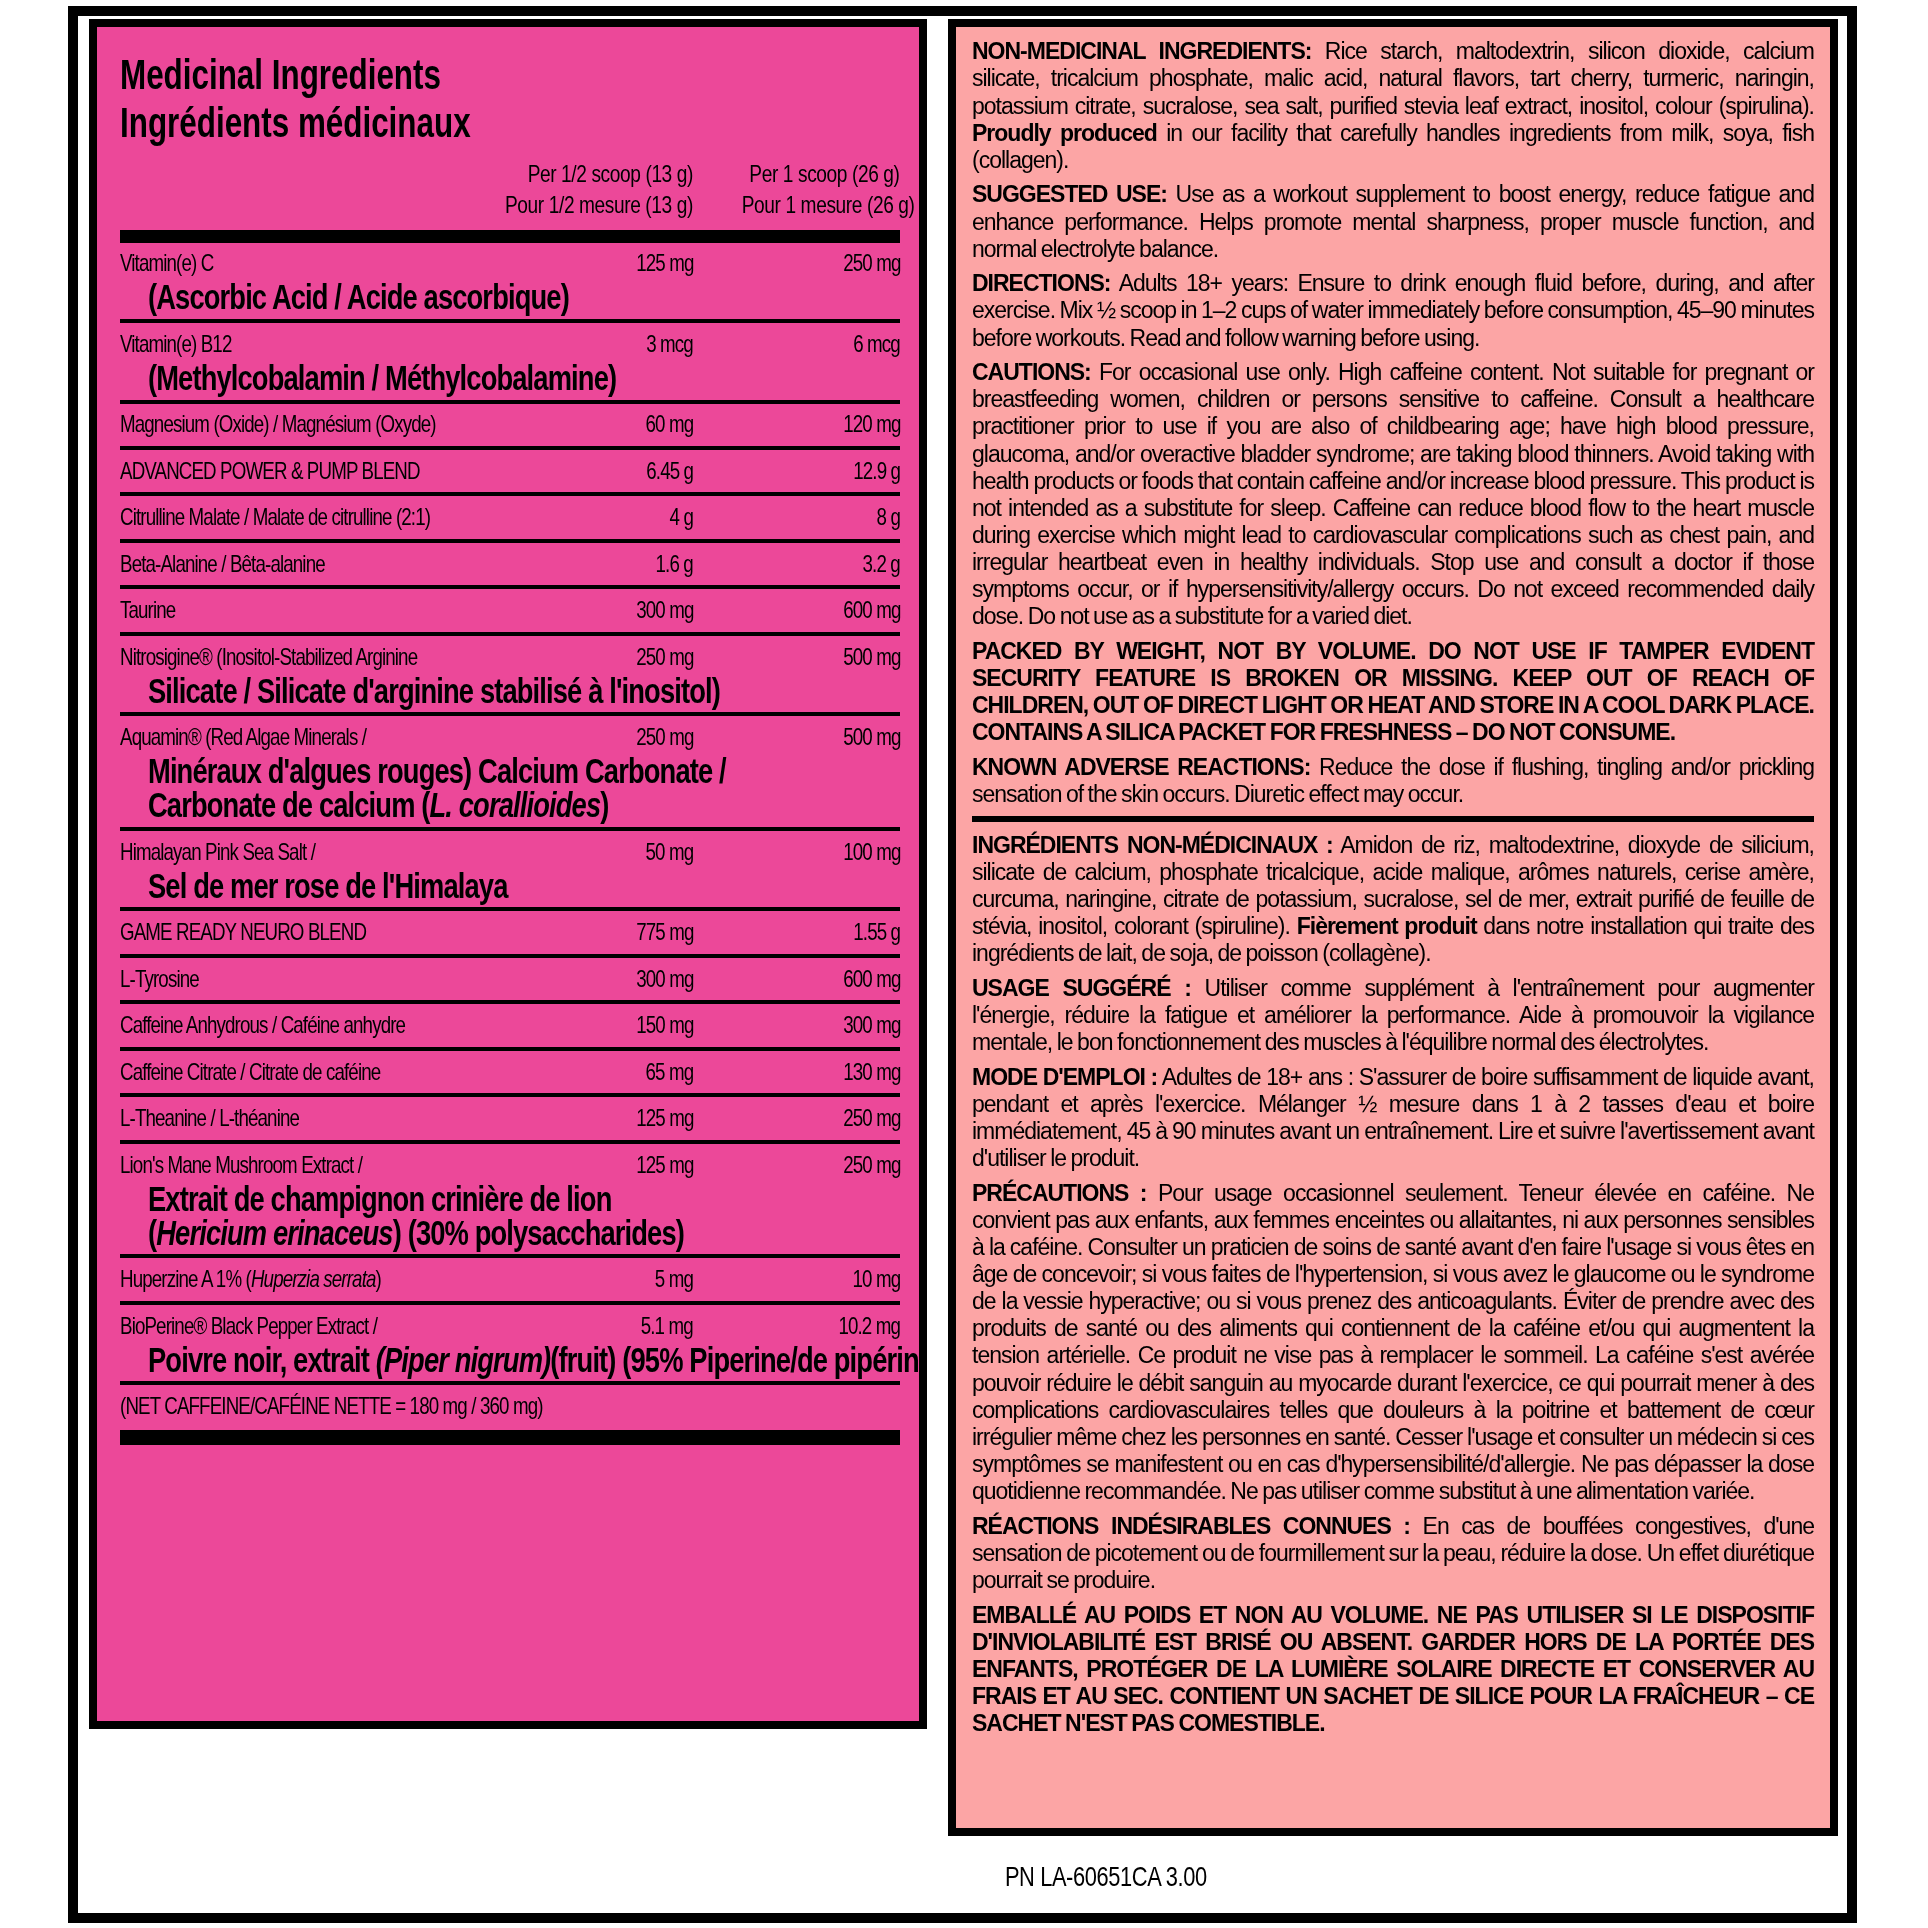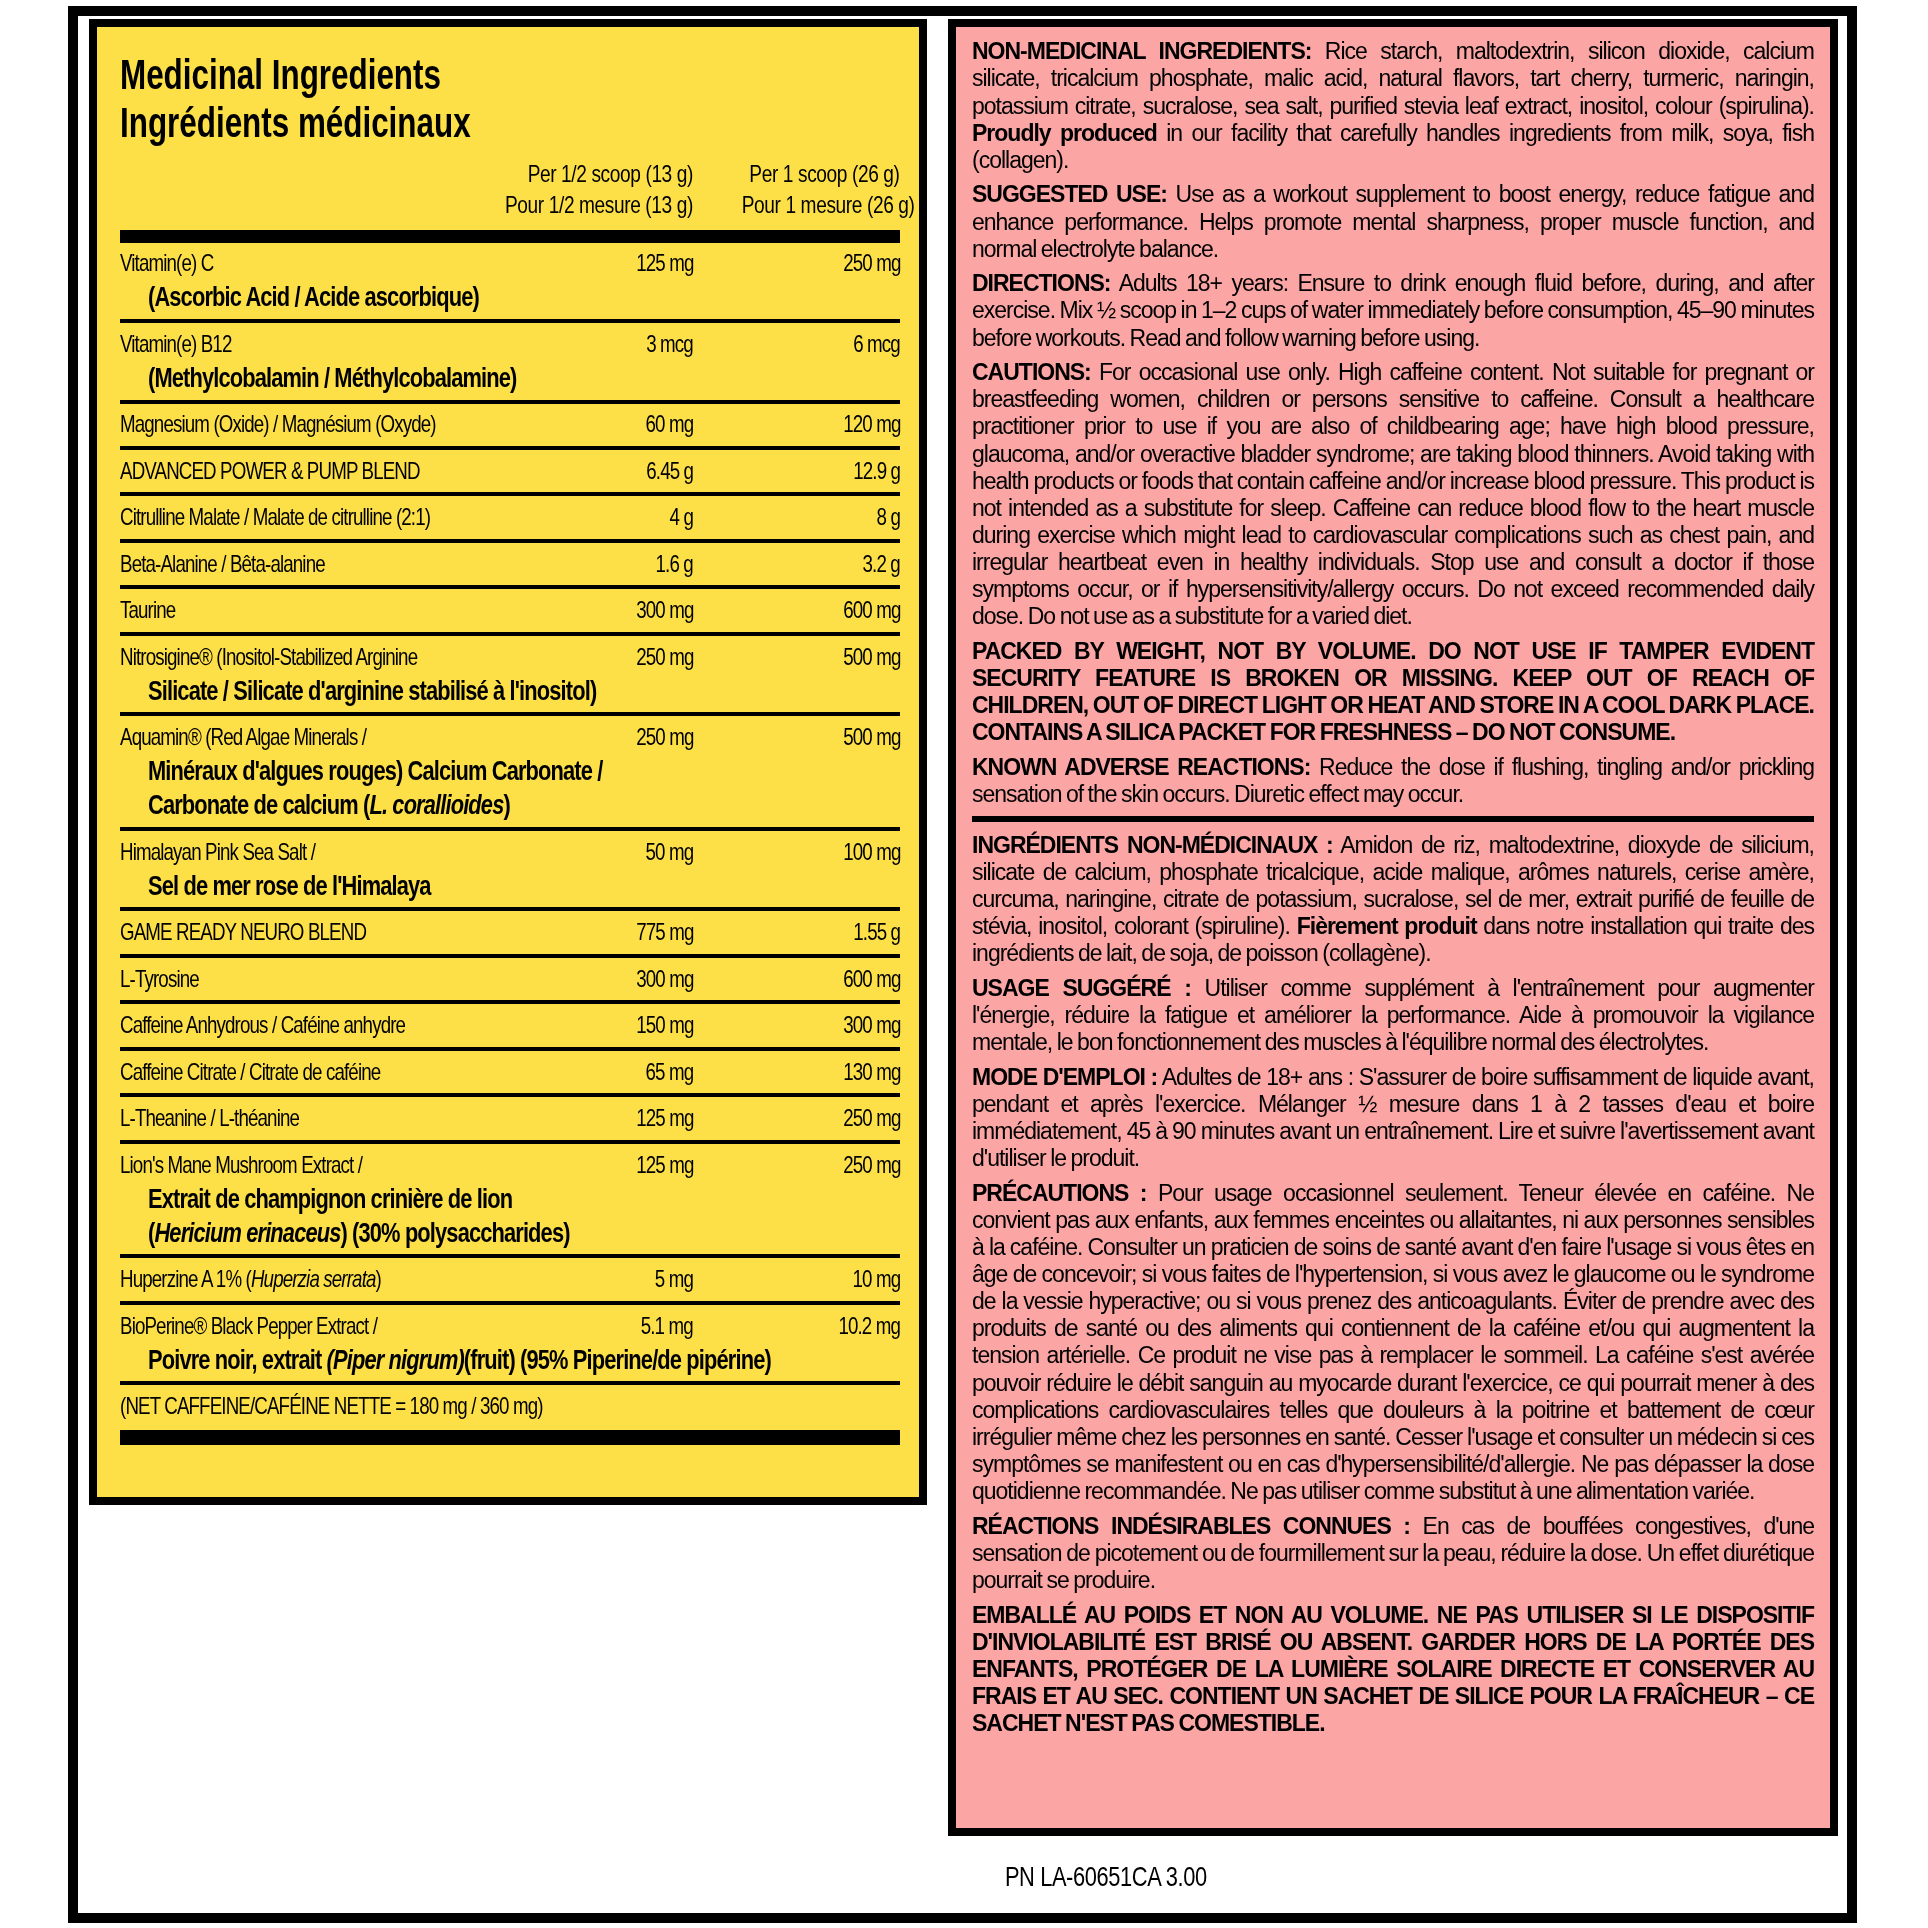--- a/index.html
+++ b/index.html
@@ -6,39 +6,39 @@
   body{
     width:1928px;height:1928px;position:relative;background:#fff;color:#000;
     font-family:"Liberation Sans",sans-serif;
   }
   .outer{
     position:absolute;left:68px;top:5.6px;width:1789px;height:1917px;
     border:10.4px solid #000;box-sizing:border-box;background:#fff;
   }
   
   .mpanel{
-    position:absolute;left:89px;top:19px;width:838px;height:1486px;
-    border:8.5px solid #000;box-sizing:border-box;background:#fde047;
+    position:absolute;left:89px;top:19px;width:838px;height:1710px;
+    border:8.5px solid #000;box-sizing:border-box;background:#ec4899;
     padding:22.6px 19px 0 22.6px;overflow:hidden;
   }
   .mp-title{font-size:43px;font-weight:bold;line-height:1.12;}
   .cx{display:inline-block;transform:scaleX(0.78);transform-origin:0 55%;white-space:nowrap;}
   .cx.r{transform-origin:100% 55%;}
   .cxt{display:inline-block;transform:scaleX(0.73);transform-origin:0 55%;white-space:nowrap;}
   .mp-cols{display:flex;margin-top:13px;font-size:24.5px;line-height:1.25;font-weight:normal;letter-spacing:-0.5px;}
   .mp-col1{flex:1;text-align:right;}
   .mp-col2{width:207px;text-align:right;}
   .bar-thick{height:13px;background:#000;margin-top:9.4px;}
   .row{border-bottom:4.7px solid #000;padding:3.8px 0 4.7px;letter-spacing:-1.1px;}
   .row.net{border-bottom:none;}
   .row-line{display:flex;align-items:baseline;font-size:24px;line-height:34px;font-weight:normal;}
   .row-name{flex:1;min-width:0;padding-right:5.6px;}
   .v1{width:111px;text-align:right;flex-shrink:0;}
   .v2{width:207px;text-align:right;flex-shrink:0;}
-  .row-sub{font-size:28px;line-height:34px;font-weight:bold;padding-left:28px;}
+  .row-sub{font-size:35px;line-height:34px;font-weight:bold;padding-left:28px;}
   .bar-bottom{height:15px;background:#000;margin-top:1.9px;}
   .it{font-style:italic;}
   .bd{font-weight:bold;}
   
   .ipanel{
     position:absolute;left:948px;top:19px;width:890px;height:1817px;
     border:8.5px solid #000;box-sizing:border-box;background:#fca5a5;
     padding:11.3px 16px;overflow:hidden;
   }
   .para{

